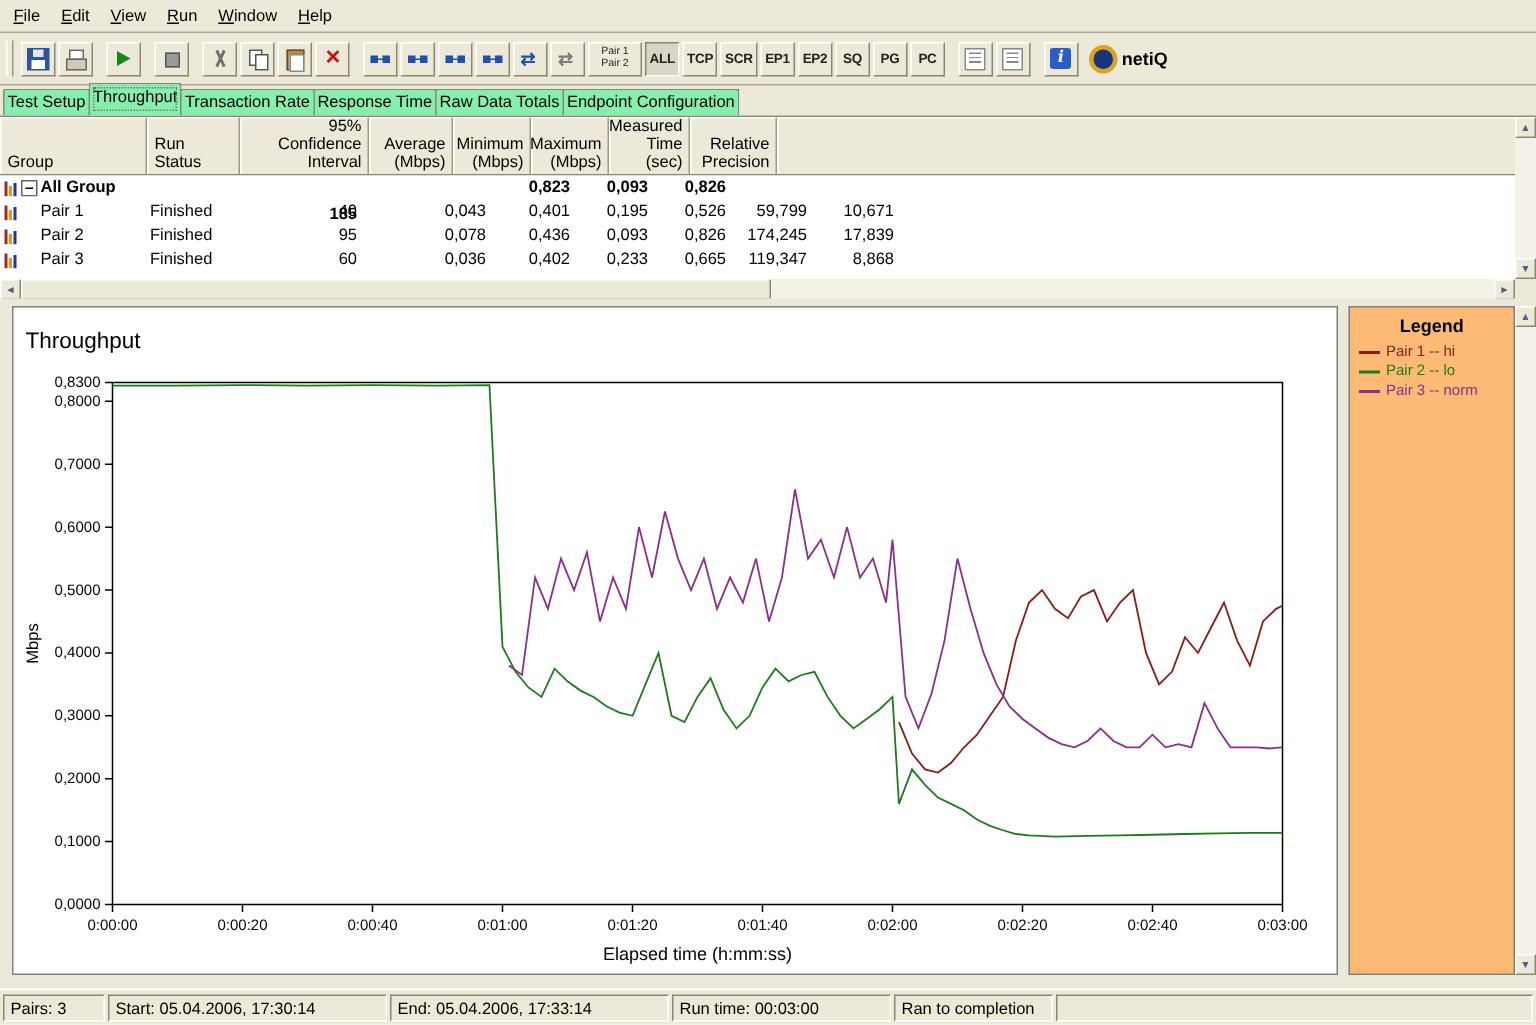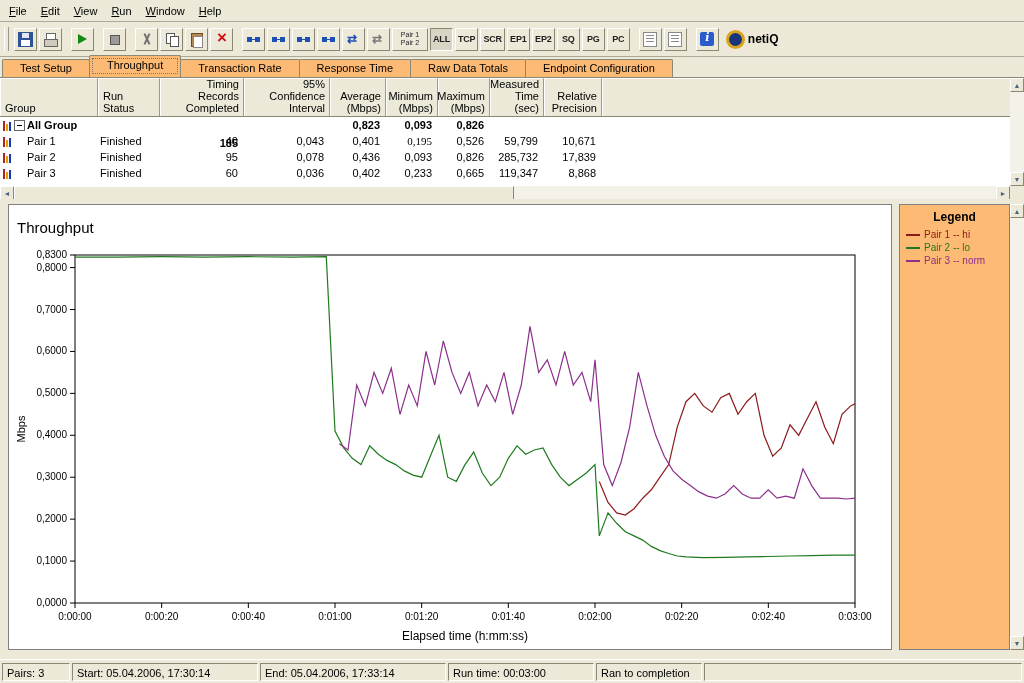--- a/index.html
+++ b/index.html
@@ -51,21 +51,21 @@
   .ic-report{width:12px;height:13px;background:#fff;border:1px solid #888}
   .ic-report::before{content:"";position:absolute;left:2px;top:2px;width:8px;height:9px;
                      background:repeating-linear-gradient(#888 0 1px,transparent 1px 3px)}
   .ic-info{width:14px;height:14px;background:#2b5ccc;border-radius:2px}
   .ic-info::before{content:"i";position:absolute;left:0;right:0;top:-1px;text-align:center;color:#fff;
                    font-family:"DejaVu Serif",serif;font-style:italic;font-weight:bold;font-size:11px}
   .ic-netiq{width:13px;height:13px;border-radius:50%;background:#16357c;border:3px solid #d9a520;box-sizing:content-box}
 
   
   .tabbar{position:absolute;top:55px;left:0;right:0;height:22px;display:flex;align-items:flex-end;padding-left:2px}
-  .tab{height:17px;line-height:17px;padding:0 17px;margin-right:-1px;background:#fdba74;
+  .tab{height:17px;line-height:17px;padding:0 2px;margin-right:-1px;background:#86efac;
        border:1px solid #8a8775;border-bottom:none;border-top-left-radius:2px;border-top-right-radius:2px;cursor:default}
   .tab.active{height:21px;line-height:19px;position:relative;z-index:2;outline:1px dotted #777;outline-offset:-4px}
 
   
   .tablearea{position:absolute;top:77px;left:0;right:0;height:122px;background:#fff;border-top:1px solid #8a8775}
   .thead{position:absolute;top:0;left:0;right:14px;height:38px;display:flex;background:#ece9d8;
          border-bottom:1px solid #8a8775;overflow:hidden}
   .th{box-sizing:border-box;flex-shrink:0;display:flex;align-items:flex-end;padding:2px 4px;line-height:12px;
       white-space:pre-line;border-right:1px solid #9c9a8a;border-left:1px solid #fff;border-top:1px solid #fff}
   .th.right{justify-content:flex-end;text-align:right}
@@ -234,22 +234,20 @@
       <div class="tab">Transaction Rate</div>
       <div class="tab">Response Time</div>
       <div class="tab">Raw Data Totals</div>
       <div class="tab">Endpoint Configuration</div>
     </div>
 
   <div class="tablearea">
     <div class="thead" id="thead">
         <div class="th" style="width: 98px;">Group</div>
         <div class="th" style="width: 62px;">Run Status</div>
-        <div class="th right" style="width: 84px;">Timing Records
-Completed</div>
         <div class="th right" style="width: 86px;">95% Confidence
 Interval</div>
         <div class="th right" style="width: 56px;">Average
 (Mbps)</div>
         <div class="th right" style="width: 52px;">Minimum
 (Mbps)</div>
         <div class="th right" style="width: 52px;">Maximum
 (Mbps)</div>
         <div class="th right" style="width: 54px;">Measured
 Time (sec)</div>
@@ -276,38 +274,38 @@
         <div class="tr">
           <div class="td group-cell" style="width: 98px;">
             <span class="pairs-icon"></span>
             <span class="gspacer"></span>
             <span class="group-label">Pair 1</span>
           </div>
           <div class="td" style="width: 62px;">Finished</div>
           <div class="td right" style="width: 84px;">40</div>
           <div class="td right" style="width: 86px;">0,043</div>
           <div class="td right" style="width: 56px;">0,401</div>
-          <div class="td right" style="width: 52px; font-family: Liberation Serif, serif;">0,195</div>
+          <div class="td right" style="width: 52px;">0,195</div>
           <div class="td right" style="width: 52px;">0,526</div>
           <div class="td right" style="width: 54px;">59,799</div>
           <div class="td right" style="width: 58px;">10,671</div>
         </div>
         <div class="tr">
           <div class="td group-cell" style="width: 98px;">
             <span class="pairs-icon"></span>
             <span class="gspacer"></span>
             <span class="group-label">Pair 2</span>
           </div>
           <div class="td" style="width: 62px;">Finished</div>
           <div class="td right" style="width: 84px;">95</div>
           <div class="td right" style="width: 86px;">0,078</div>
           <div class="td right" style="width: 56px;">0,436</div>
           <div class="td right" style="width: 52px;">0,093</div>
           <div class="td right" style="width: 52px;">0,826</div>
-          <div class="td right" style="width: 54px;">285,732</div>
+          <div class="td right" style="width: 54px;">174,245</div>
           <div class="td right" style="width: 58px;">17,839</div>
         </div>
         <div class="tr">
           <div class="td group-cell" style="width: 98px;">
             <span class="pairs-icon"></span>
             <span class="gspacer"></span>
             <span class="group-label">Pair 3</span>
           </div>
           <div class="td" style="width: 62px;">Finished</div>
           <div class="td right" style="width: 84px;">60</div>

